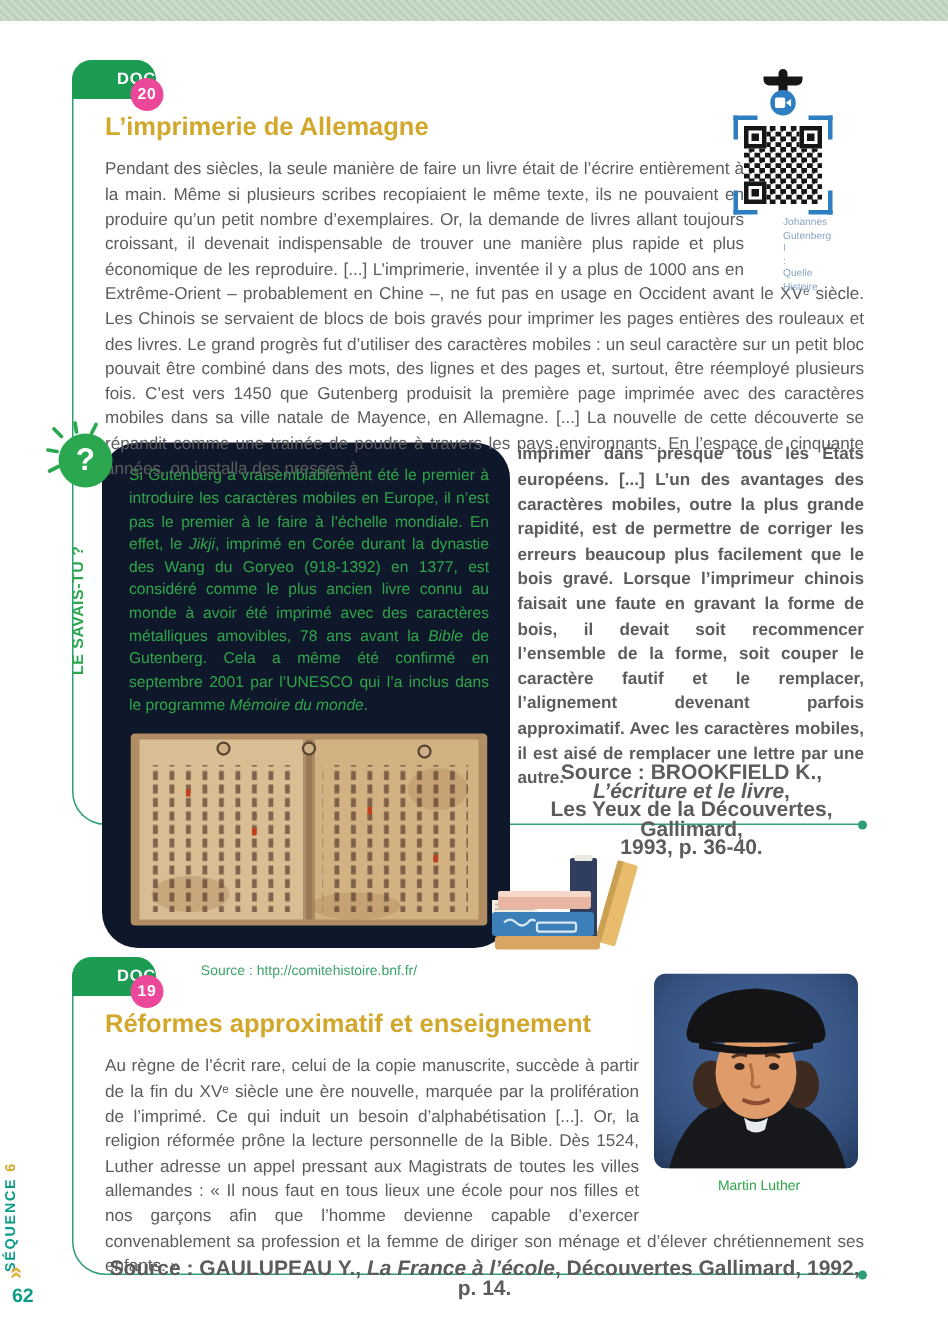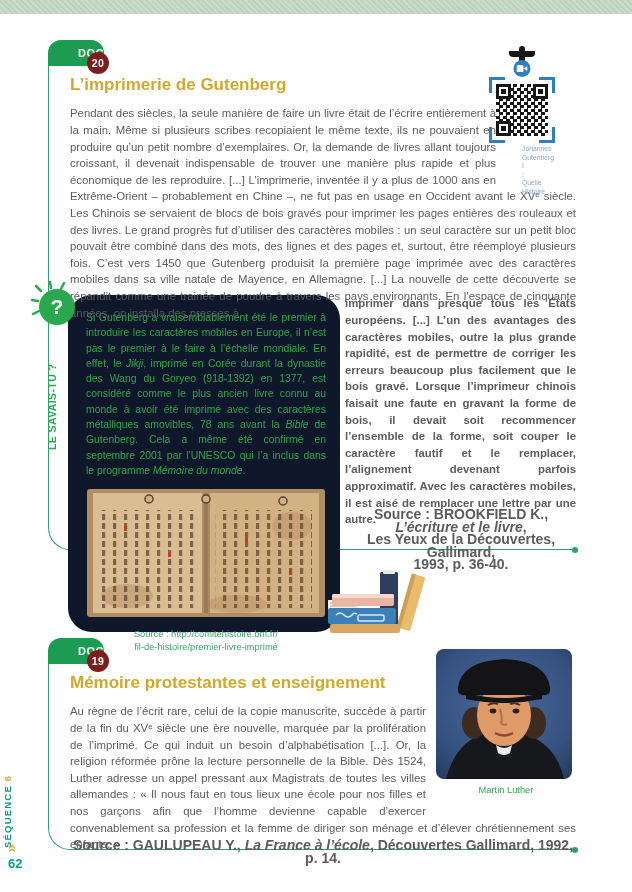--- a/index.html
+++ b/index.html
@@ -26,21 +26,21 @@
   .frame20{left:48px;top:52px;width:527px;height:497px;}
   .frame21{left:48px;top:650px;width:527px;height:199px;}
   .dot{position:absolute;right:-2px;bottom:-4px;width:6px;height:6px;border-radius:50%;
     background:#2f9e77;}
 
   
   .badge{width:56px;height:26px;background:#1c9b52;border-radius:14px 14px 14px 0;
     color:#fff;font-size:11px;font-weight:bold;letter-spacing:.5px;
     display:flex;align-items:center;justify-content:flex-end;z-index:5;}
   .badge .num{position:absolute;left:39px;top:12px;width:22px;height:22px;border-radius:50%;
-    background:#7f1d1d;color:#fff;font-size:10.5px;font-weight:bold;
+    background:#ec4899;color:#fff;font-size:10.5px;font-weight:bold;
     display:flex;align-items:center;justify-content:center;}
   .badge20{left:48px;top:40px;}
   .badge21{left:48px;top:638px;}
 
   .doc-title{color:#d2a82c;font-size:17px;font-weight:bold;z-index:4;}
   .title20{left:70px;top:64px;}
   .title21{left:70px;top:662px;}
 
   .body-text{font-size:11.4px;line-height:16.6px;color:#5b5c5e;text-align:justify;}
   .para1{left:70px;top:94px;width:506px;z-index:3;}
@@ -73,21 +73,21 @@
   .br.c{left:-5px;bottom:-5px;border-left-width:3px;border-bottom-width:3px;}
   .br.d{right:-5px;bottom:-5px;border-right-width:3px;border-bottom-width:3px;}
   .phone-cap{position:absolute;left:0;right:0;top:96px;text-align:center;
     font-size:6.8px;line-height:8.5px;color:#8ba7c7;}
 
   
   .greenbox{left:68px;top:295px;width:272px;height:337px;background:#0f172a;
     border-radius:24px;z-index:2;box-sizing:border-box;padding:15px 14px 0 18px;}
   .box-text{font-size:10.4px;line-height:15.3px;color:#2fa54a;text-align:justify;}
   .jikji-wrap{margin:8px auto 0;width:238px;}
-  .box-cap{margin-top:4px;text-align:center;font-size:9.3px;line-height:12.5px;color:#3da368;}
+  .box-cap{margin-top:16px;text-align:center;font-size:9.3px;line-height:12.5px;color:#3da368;}
   .q-icon{left:30px;top:280px;width:52px;height:52px;z-index:3;}
   .q-circle{position:absolute;left:9px;top:9px;width:36px;height:36px;border-radius:50%;
     background:#2ba84f;color:#fff;font-weight:bold;font-size:21px;
     display:flex;align-items:center;justify-content:center;}
   .savais-label{left:46px;top:330px;width:16px;height:120px;z-index:3;}
   .savais-inner{writing-mode:vertical-rl;transform:rotate(180deg);height:120px;
     font-size:10.5px;font-weight:bold;letter-spacing:.4px;color:#2ba84f;white-space:nowrap;}
 
   .books{left:328px;top:570px;z-index:4;}
   .luther-float{float:right;width:140px;height:154px;margin:-54px 0 4px 10px;}
@@ -106,21 +106,21 @@
 
 <div class="abs frame frame20">
     <span class="dot"></span>
   </div>
 
 <div class="abs badge badge20">
   <span>DOC</span>
   <span class="num">20</span>
 </div>
 
-<h1 class="abs doc-title title20">L’imprimerie de Gutenberg</h1>
+<h1 class="abs doc-title title20">L’imprimerie de Allemagne</h1>
 
 <p class="abs body-text para1">
   <span class="phone-float">
     <span class="phone">
       <span class="notch"></span>
       <span class="cam">
         <svg width="11" height="9" viewBox="0 0 11 9">
             <rect x="0" y="1" width="7" height="7" rx="1.5" fill="#fff"></rect>
             <polygon points="7.5,4.5 11,1.8 11,7.2" fill="#fff"></polygon>
           </svg>
@@ -171,21 +171,20 @@
       <circle cx="196" cy="15" r="4" fill="#cdb088" stroke="#5a4430" stroke-width="1.5"></circle>
       <rect x="14" y="24" width="97" height="98" fill="url(#col)" opacity="0.85"></rect>
       <rect x="128" y="24" width="97" height="98" fill="url(#col)" opacity="0.85"></rect>
       <rect x="37" y="40" width="3" height="5" fill="#c04020"></rect>
       <rect x="81" y="66" width="3" height="5" fill="#c04020"></rect>
       <rect x="158" y="52" width="3" height="5" fill="#c04020"></rect>
       <rect x="202" y="84" width="3" height="5" fill="#c04020"></rect>
     </svg>
     <div class="box-cap">
       <span style="display:block">Source : http://comitehistoire.bnf.fr/</span>
-      <span style="display:block">fil-de-histoire/premier-livre-imprimé</span>
     </div>
   </div>
 </div>
 
 <div class="abs q-icon">
   <svg width="52" height="52" viewBox="0 0 52 52" style="position:absolute;left:0;top:0">
     <g stroke="#2ba84f" stroke-width="2.5" stroke-linecap="round">
       <line x1="6" y1="6" x2="11" y2="11"></line>
       <line x1="2" y1="20" x2="8" y2="21"></line>
       <line x1="20" y1="2" x2="21" y2="8"></line>
@@ -225,21 +224,21 @@
 
 <div class="abs frame frame21">
     <span class="dot"></span>
   </div>
 
 <div class="abs badge badge21">
   <span>DOC</span>
   <span class="num">19</span>
 </div>
 
-<h1 class="abs doc-title title21">Mémoire protestantes et enseignement</h1>
+<h1 class="abs doc-title title21">Réformes approximatif et enseignement</h1>
 
 <p class="abs body-text para3">
   <span class="luther-float">
     <svg width="136" height="130" viewBox="0 0 136 130" style="border-radius:8px;display:block">
       <defs>
         <radialGradient id="bgv" cx="50%" cy="42%" r="75%">
           <stop offset="0%" stop-color="#4a6ba0"></stop>
             <stop offset="70%" stop-color="#35517f"></stop>
             <stop offset="100%" stop-color="#243a5e"></stop>
         </radialGradient>

